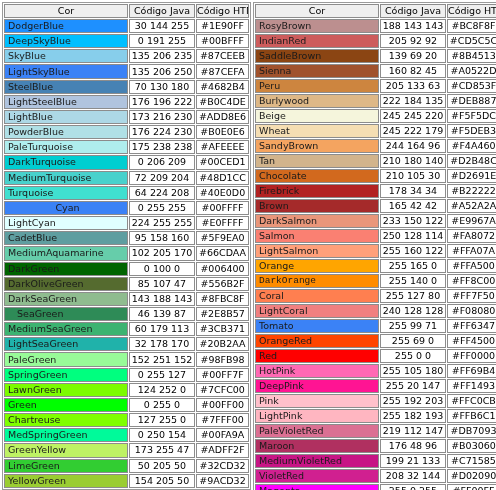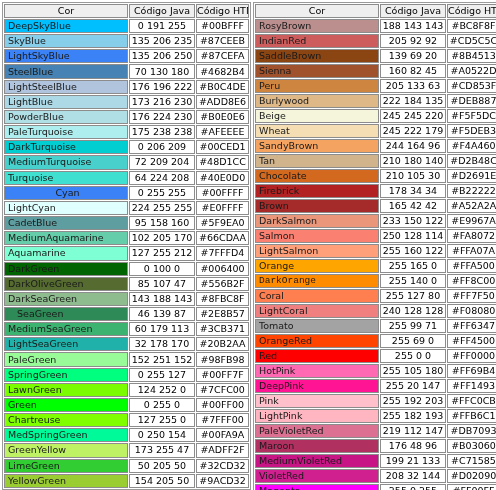--- a/index.html
+++ b/index.html
@@ -76,20 +76,25 @@
     </colgroup>
     <thead>
       <tr>
         <th>Cor</th>
         <th>Código Java</th>
         <th>Código HTML</th>
       </tr>
     </thead>
     <tbody id="tbody-left">
         <tr>
+          <td class="swatch" style="background: rgb(30, 144, 255);">DodgerBlue</td>
+          <td class="code">30 144 255</td>
+          <td class="code">#1E90FF</td>
+        </tr>
+        <tr>
           <td class="swatch" style="background: rgb(0, 191, 255);">DeepSkyBlue</td>
           <td class="code">0 191 255</td>
           <td class="code">#00BFFF</td>
         </tr>
         <tr>
           <td class="swatch" style="background: rgb(135, 206, 235);">SkyBlue</td>
           <td class="code">135 206 235</td>
           <td class="code">#87CEEB</td>
         </tr>
         <tr>
@@ -149,25 +154,20 @@
         </tr>
         <tr>
           <td class="swatch" style="background: rgb(95, 158, 160);">CadetBlue</td>
           <td class="code">95 158 160</td>
           <td class="code">#5F9EA0</td>
         </tr>
         <tr>
           <td class="swatch" style="background: rgb(102, 205, 170);">MediumAquamarine</td>
           <td class="code">102 205 170</td>
           <td class="code">#66CDAA</td>
-        </tr>
-        <tr>
-          <td class="swatch" style="background: rgb(127, 255, 212);">Aquamarine</td>
-          <td class="code">127 255 212</td>
-          <td class="code">#7FFFD4</td>
         </tr>
         <tr>
           <td class="swatch" style="background: rgb(0, 100, 0);">DarkGreen</td>
           <td class="code">0 100 0</td>
           <td class="code">#006400</td>
         </tr>
         <tr>
           <td class="swatch" style="background: rgb(85, 107, 47);">DarkOliveGreen</td>
           <td class="code">85 107 47</td>
           <td class="code">#556B2F</td>
@@ -348,21 +348,21 @@
           <td class="swatch" style="background: rgb(255, 127, 80);">Coral</td>
           <td class="code">255 127 80</td>
           <td class="code">#FF7F50</td>
         </tr>
         <tr>
           <td class="swatch" style="background: rgb(240, 128, 128);">LightCoral</td>
           <td class="code">240 128 128</td>
           <td class="code">#F08080</td>
         </tr>
         <tr>
-          <td class="swatch" style="background: #a3a3a3;">Tomato</td>
+          <td class="swatch" style="background: #3b82f6;">Tomato</td>
           <td class="code">255 99 71</td>
           <td class="code">#FF6347</td>
         </tr>
         <tr>
           <td class="swatch" style="background: rgb(255, 69, 0);">OrangeRed</td>
           <td class="code">255 69 0</td>
           <td class="code">#FF4500</td>
         </tr>
         <tr>
           <td class="swatch" style="background: rgb(255, 0, 0);">Red</td>

